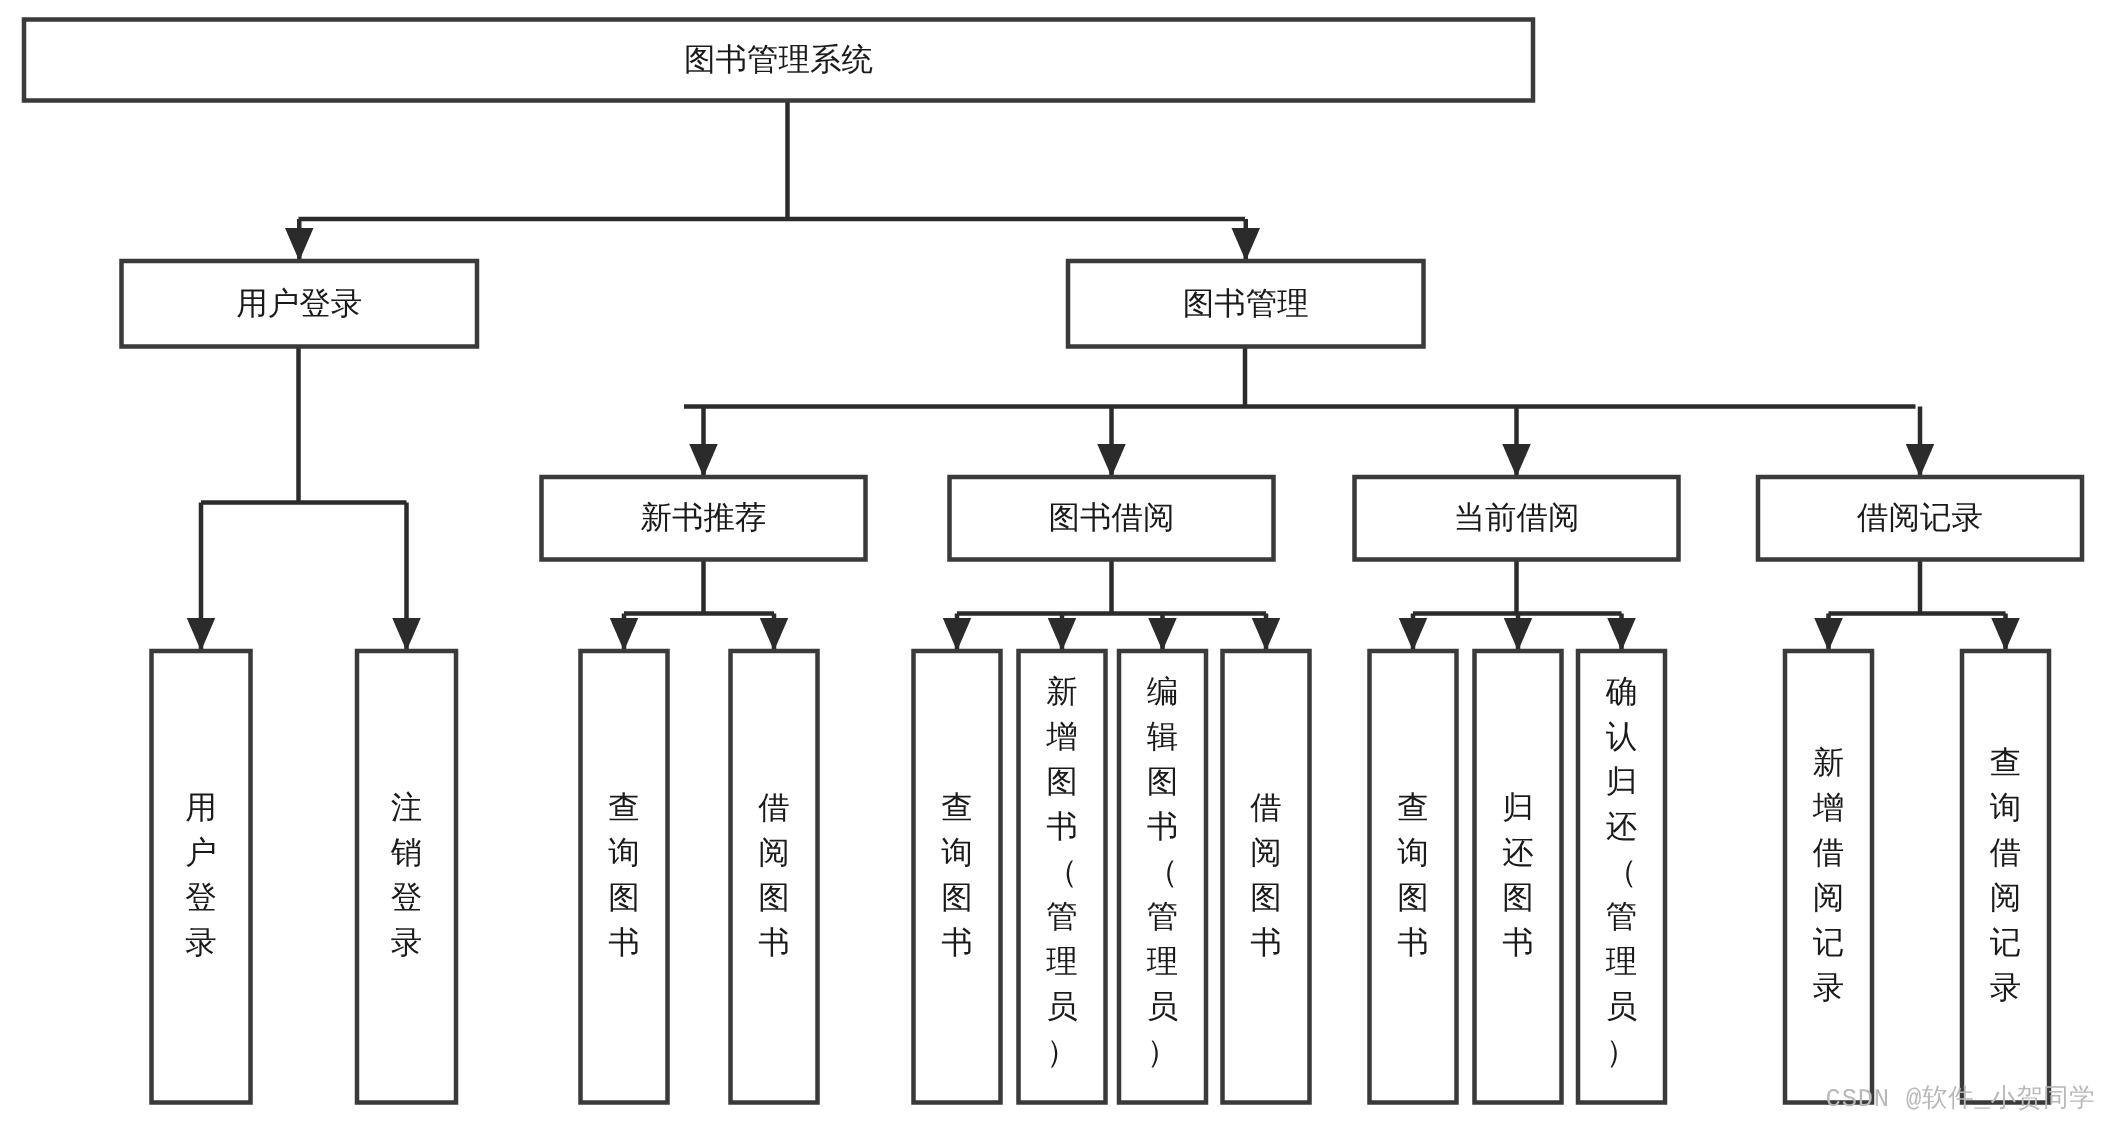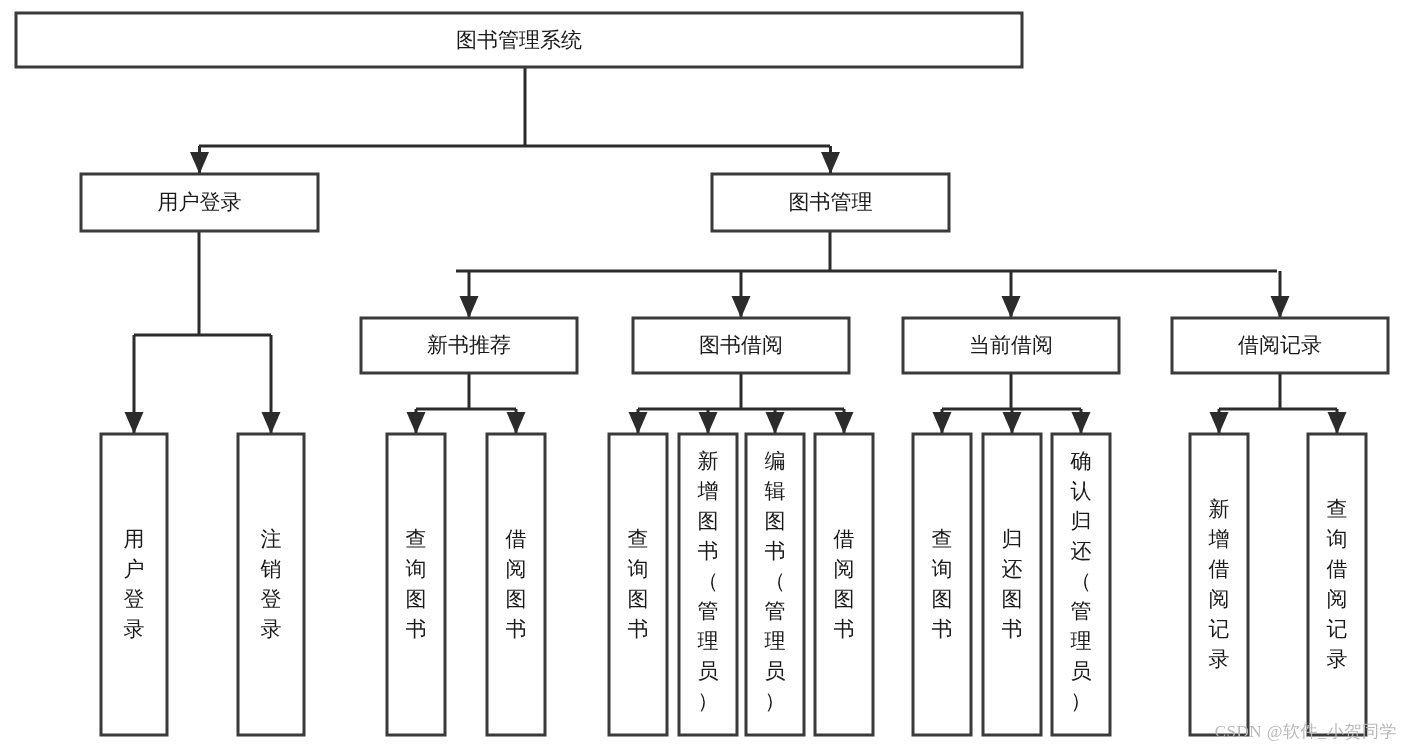--- a/index.html
+++ b/index.html
@@ -51,21 +51,21 @@
   .node-label-v {
     font-family: "Liberation Sans", "DejaVu Sans", sans-serif;
     font-size: 21px;
     fill: #1a1a1a;
     text-anchor: middle;
   }
   .watermark {
     position: absolute;
     right: 8px;
     bottom: 4px;
-    font-family: Liberation Serif, serif;
+    font-family: Liberation Mono, monospace;
     font-size: 17px;
     color: #b9b9b9;
     white-space: nowrap;
     letter-spacing: 0.5px;
   }
 </style>
 </head>
 <body>
 
 <div id="diagram-root">

